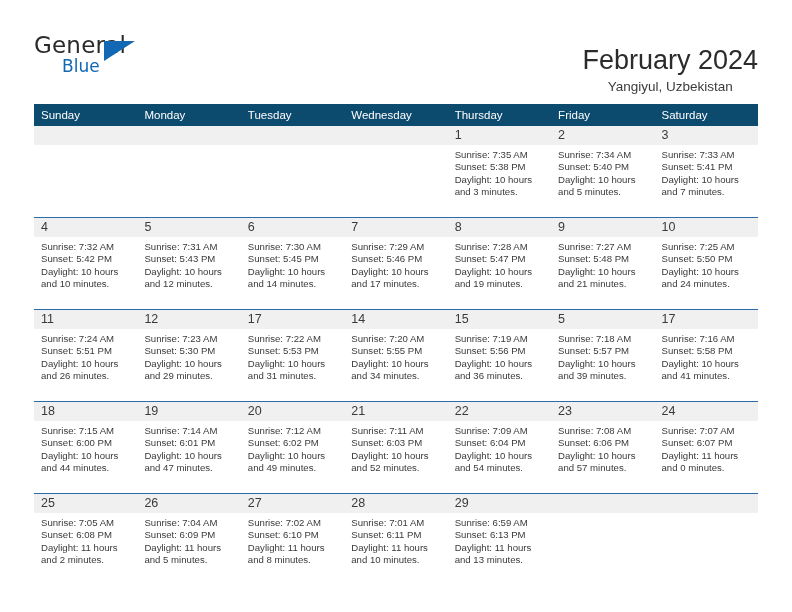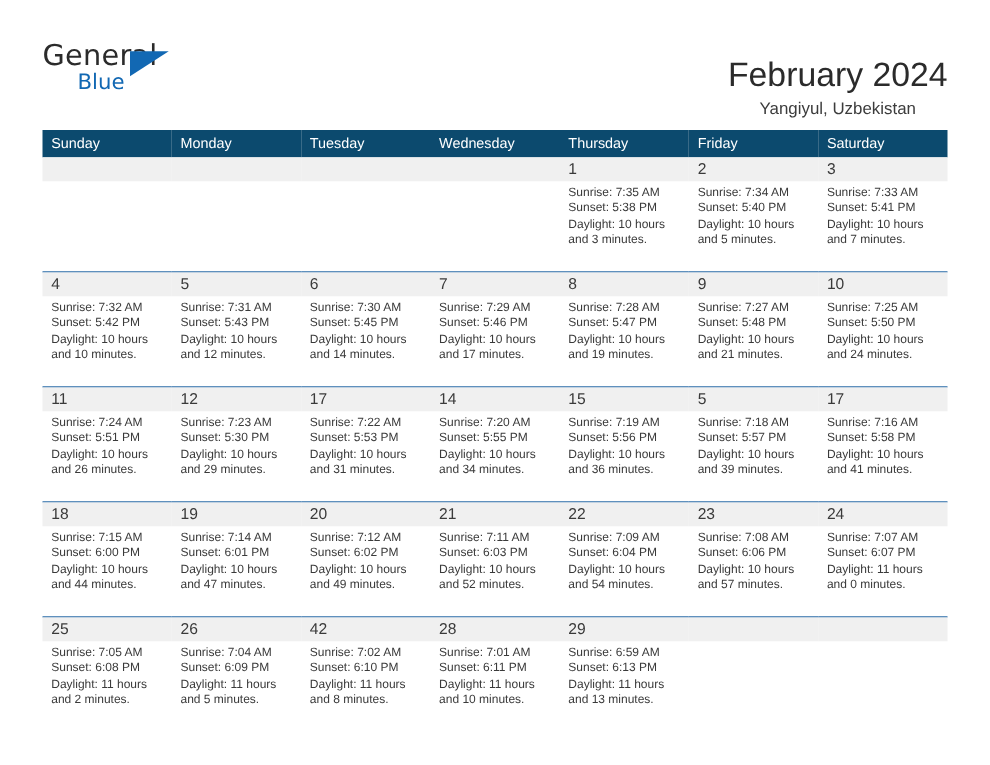--- a/index.html
+++ b/index.html
@@ -509,21 +509,21 @@
               <div class="info">
                 <div>Sunrise: 7:04 AM</div>
                 <div>Sunset: 6:09 PM</div>
                 <div>Daylight: 11 hours</div>
                 <div>and 5 minutes.</div>
               </div>
             </div>
           </td>
           <td>
             <div class="daycell">
-              <div class="daynum-band">42</div>
+              <div class="daynum-band">27</div>
               <div class="info">
                 <div>Sunrise: 7:02 AM</div>
                 <div>Sunset: 6:10 PM</div>
                 <div>Daylight: 11 hours</div>
                 <div>and 8 minutes.</div>
               </div>
             </div>
           </td>
           <td>
             <div class="daycell">

